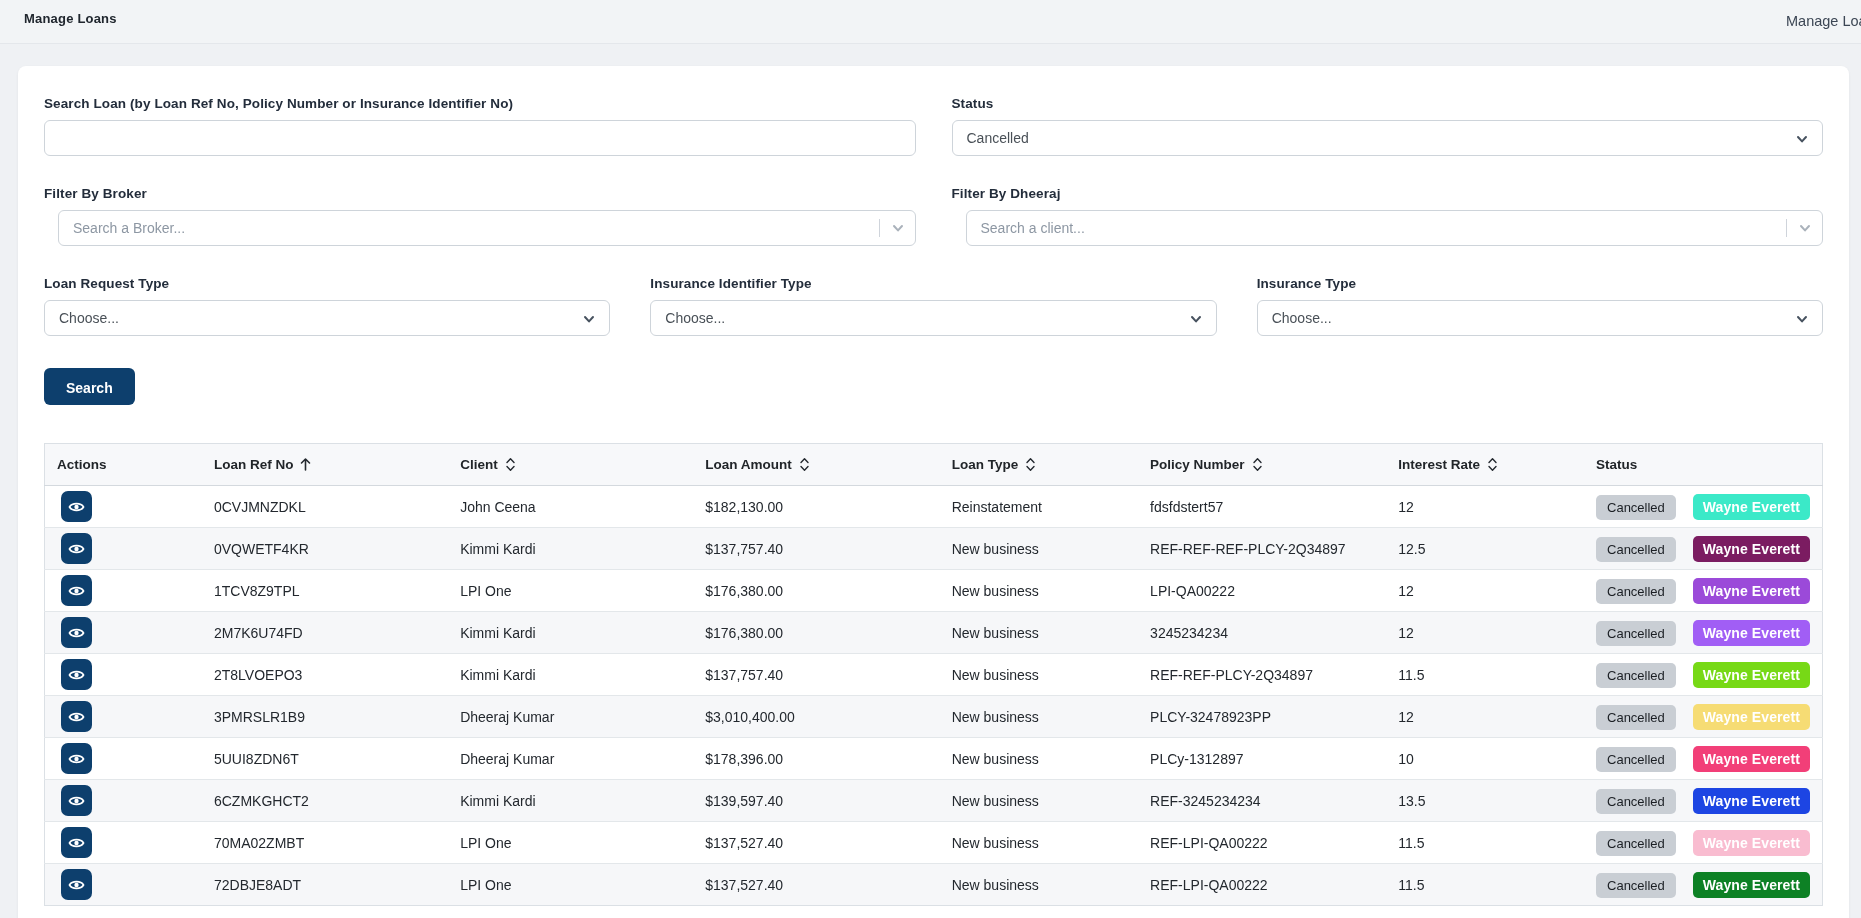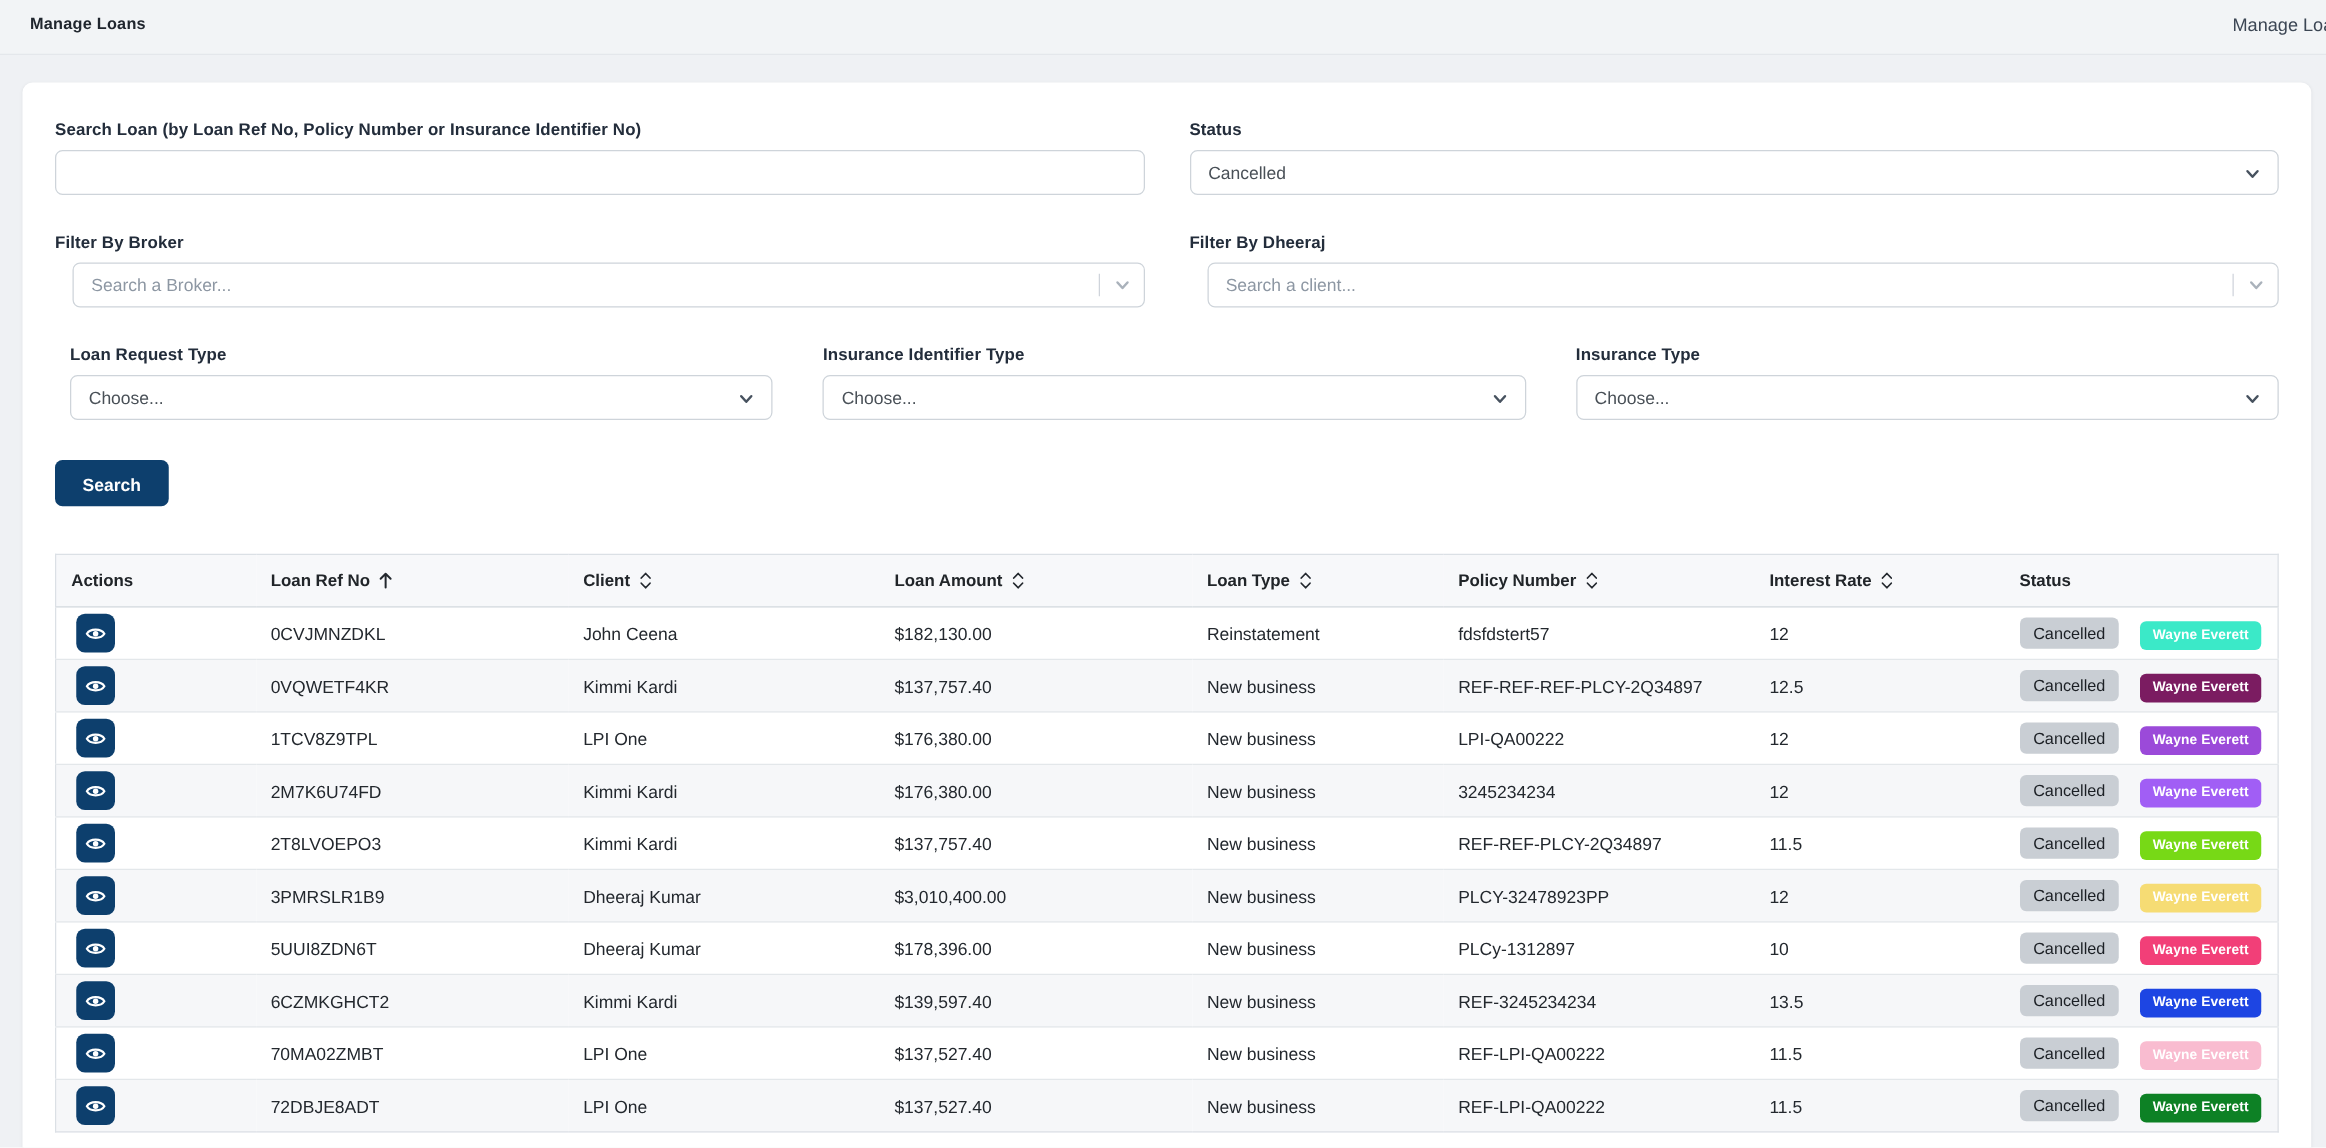--- a/index.html
+++ b/index.html
@@ -25,21 +25,21 @@
     font-size:14.5px; color:#3c4654; white-space:nowrap;
   }
   
   .card {
     position:absolute; left:18px; right:12px; top:66px; height:900px;
     background:#ffffff; border-radius:8px;
     box-shadow:0 1px 3px rgba(20,30,40,.06);
     padding:30px 26px 0 26px;
   }
   .form-grid2 { display:grid; grid-template-columns:1fr 1fr; column-gap:36px; margin-bottom:30px; }
-  .form-grid3 { display:grid; grid-template-columns:1fr 1fr 1fr; column-gap:40px; margin-bottom:30px;margin-left:12px; }
+  .form-grid3 { display:grid; grid-template-columns:1fr 1fr 1fr; column-gap:40px; margin-bottom:30px; }
   .form-label {
     display:block; font-size:13.5px; font-weight:700; color:#232d3b;
     margin-bottom:9px; letter-spacing:.1px;
   }
   .text-input, .select-box {
     width:100%; height:36px;
     border:1px solid #ced4da; border-radius:6px;
     background:#fff; font-size:14px; color:#495057;
     padding:0 14px;
     font-family:"Liberation Sans", sans-serif;
@@ -93,21 +93,21 @@
     width:31px; height:31px; border:none; border-radius:7px;
     background:#0d3f6d; display:flex; align-items:center; justify-content:center;
     cursor:pointer; margin-left:4px;
   }
   .badge-cancelled {
     display:inline-block; background:#c9ced4; color:#1b1f24;
     font-size:13px; padding:6px 11px; border-radius:5px; line-height:1;
   }
   .badge-broker {
     display:inline-block; color:#ffffff; font-weight:700;
-    font-size:11px; padding:6px 10px; border-radius:5px; line-height:1;
+    font-size:14px; padding:6px 10px; border-radius:5px; line-height:1;
     margin-left:13px; letter-spacing:.1px;
   }
 </style>
 </head>
 <body>
 
 <div class="topbar">
   <div class="page-title">Manage Loans</div>
   <div class="breadcrumb">Manage Loa</div>
 </div>

